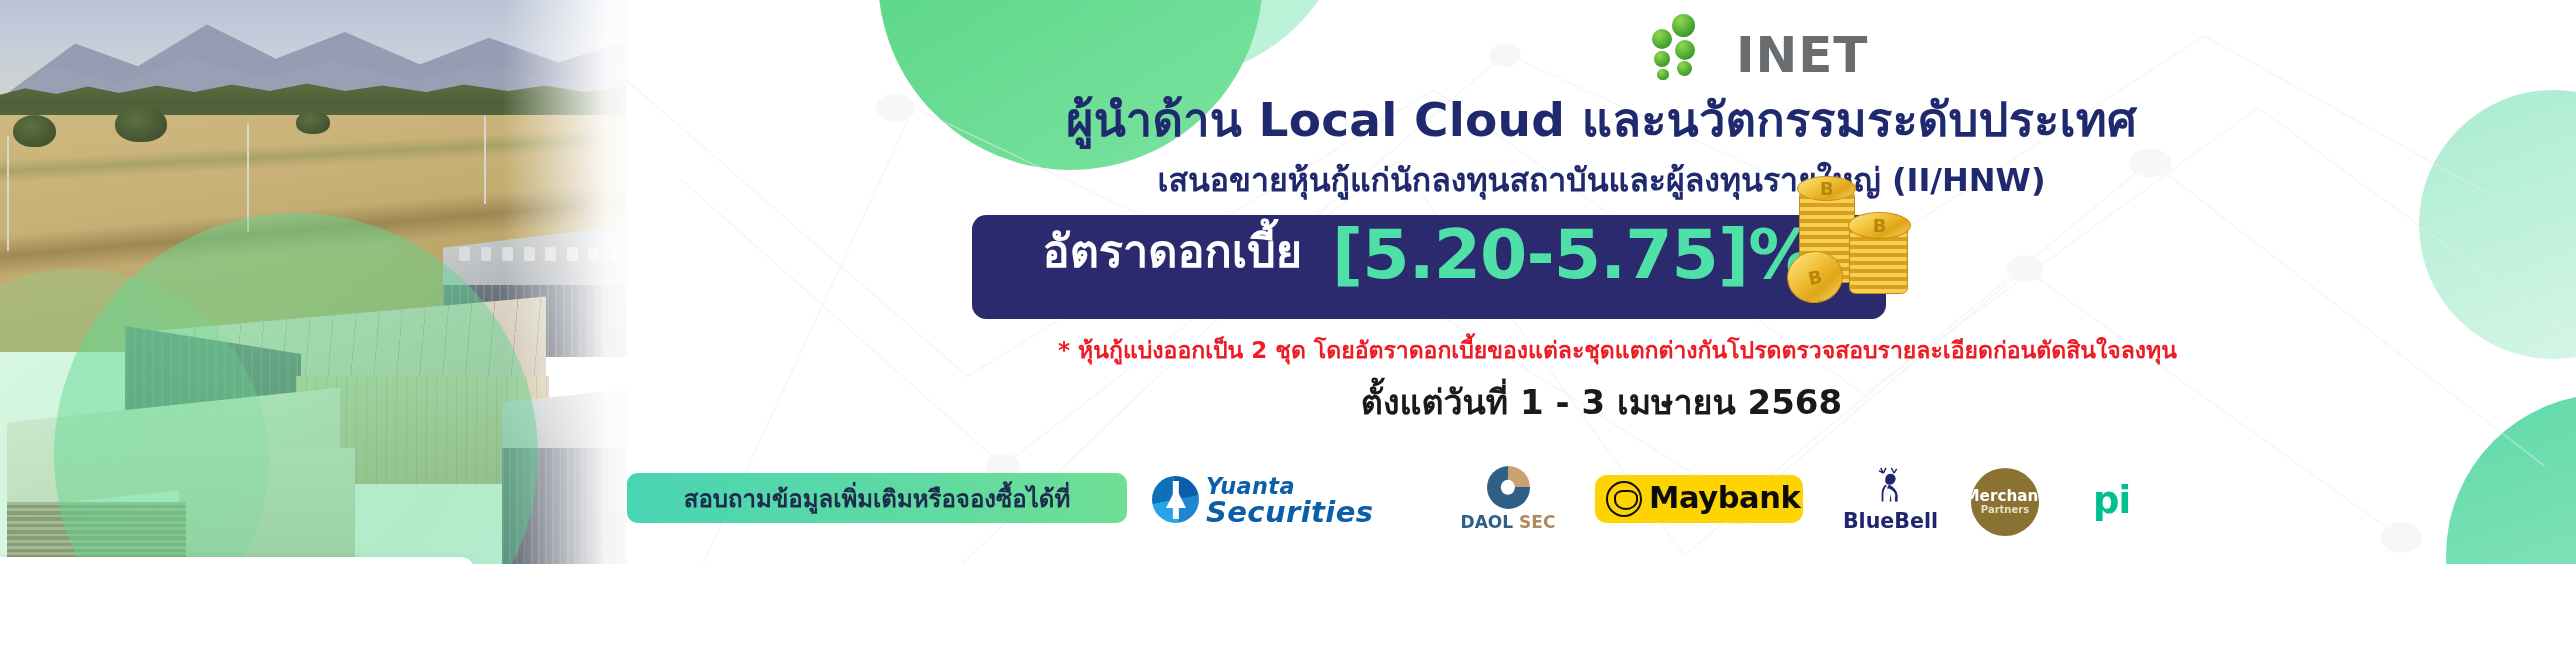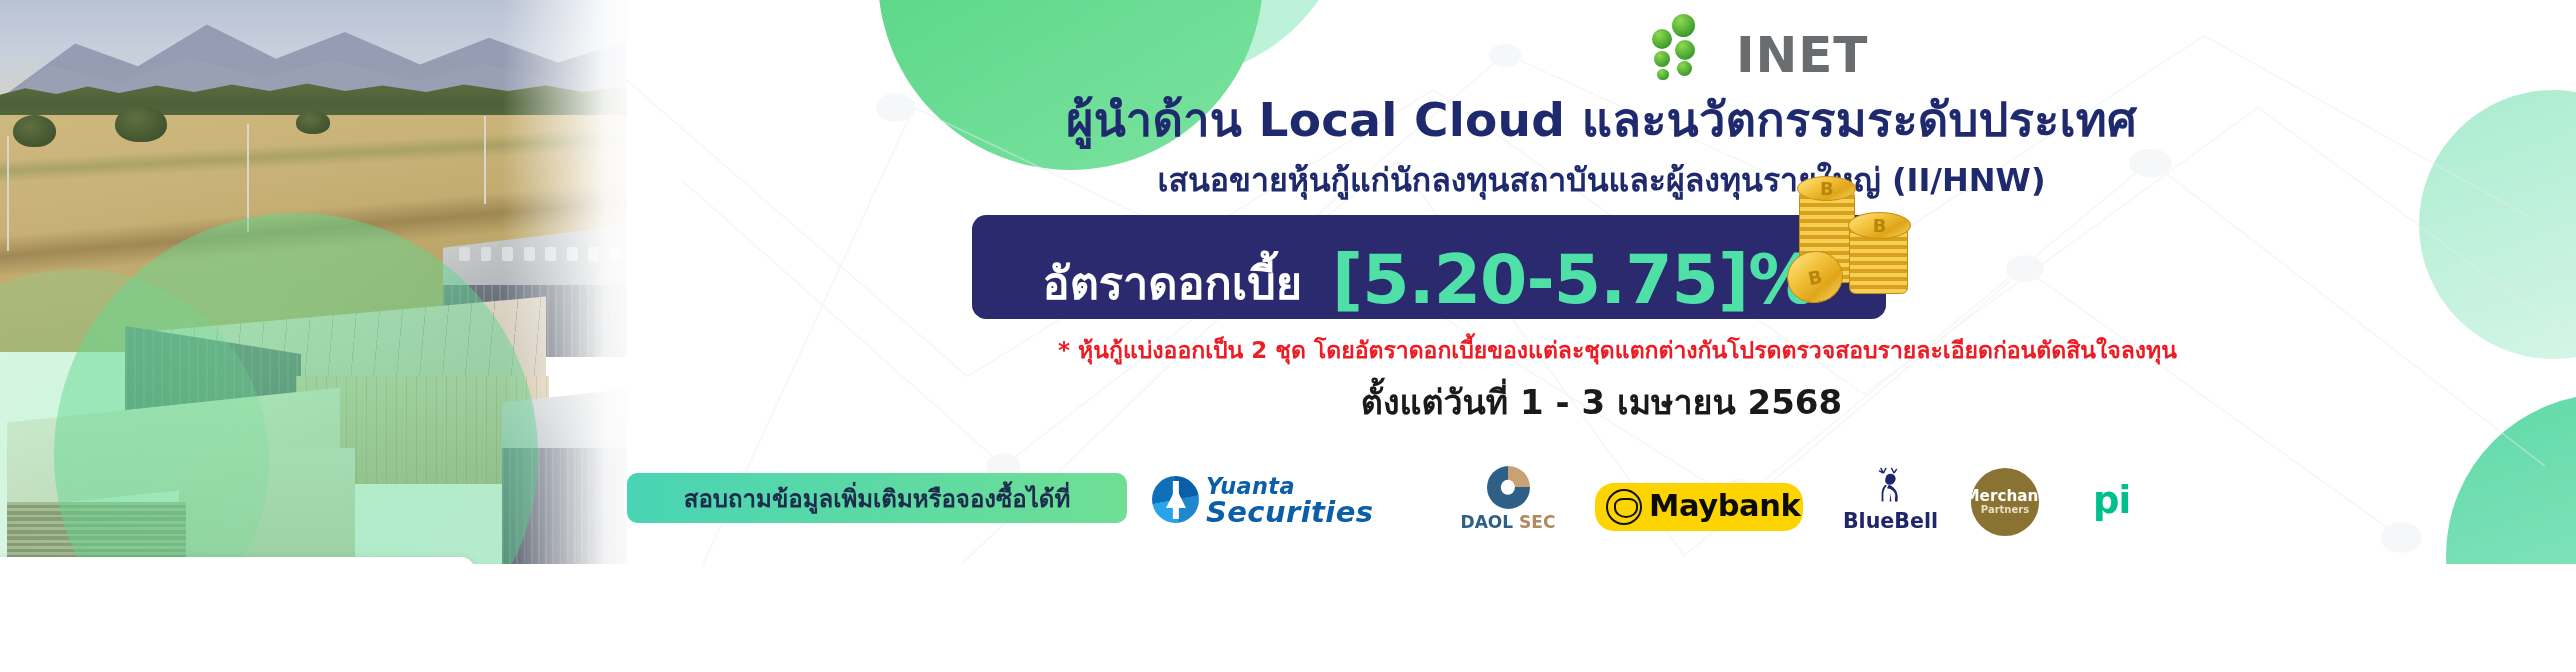--- a/index.html
+++ b/index.html
@@ -198,21 +198,21 @@
   }
   .subtitle {
     position:absolute; left:0; top:154px; width:1949px; text-align:center;
     font-size:32px; font-weight:700; color:#1f2a6e; white-space:nowrap;
   }
 
   .rate-wrap { position:absolute; left:0; top:215px; width:1949px; height:104px; }
   .rate-box {
     position:absolute; left:345px; top:0; width:914px; height:104px;
     background:#2b2a6e; border-radius:14.3px;
-    display:flex; align-items:flex-end; justify-content:center; gap:30px;
+    display:flex; align-items:flex-start; justify-content:center; gap:30px;
   }
   .rate-label { font-size:45px; font-weight:700; color:#ffffff; white-space:nowrap; }
   .rate-value {
     font-size:68px; font-weight:700; color:#4fe0a8; white-space:nowrap;
     font-family:"DejaVu Sans","Liberation Sans",sans-serif; letter-spacing:-0.9px;
   }
   .coins { position:absolute; left:1156px; top:-41px; width:152px; height:161px; }
   .coin {
     position:absolute; border-radius:50%;
     background:linear-gradient(150deg,#fde68a 0%,#f2c33c 38%,#e0a519 68%,#f7d768 100%);
@@ -265,21 +265,21 @@
   .daol { left:814px; top:1.8px; width:134px; height:68px; flex-direction:column; }
   .daol-mark { position:relative; width:43px; height:43px; border-radius:50%; margin:0 auto;
     background:conic-gradient(#c9a273 0 25%, #2e5f86 25% 100%); }
   .daol-mark::after { content:""; position:absolute; left:50%; top:50%; width:14.3px; height:14.3px;
     transform:translate(-50%,-50%); background:#fff; border-radius:50%; }
   .daol-text { margin-top:3.6px; font-size:17px; font-weight:700; color:#2e5f86; white-space:nowrap; text-align:center;}
   .daol-text span { color:#b08a5c; font-weight:600; }
 
   
   .maybank { left:968px; top:10.8px; width:208px; height:48px;
-    background:#fdd400; border-radius:19px;margin-top:8px; }
+    background:#fdd400; border-radius:12px; }
   .mb-tiger { position:absolute; left:10.8px; top:6.3px; width:36px; height:36px; border-radius:50%;
     background:#fdd400; border:2.7px solid #111; }
   .mb-tiger::after { content:""; position:absolute; left:6.3px; top:7.2px; width:20px; height:16px;
     border-radius:40% 40% 55% 55%; border:2.7px solid #111; }
   .mb-text { position:absolute; left:54px; top:5.4px; font-size:30.5px; font-weight:700; color:#0b0b0b; letter-spacing:-0.4px; }
 
   
   .bluebell { left:1201px; top:1.8px; width:125px; height:70px; flex-direction:column; }
   .bb-deer { position:relative; width:39px; height:41px; margin:0 auto; }
   .bb-deer svg { display:block; }

